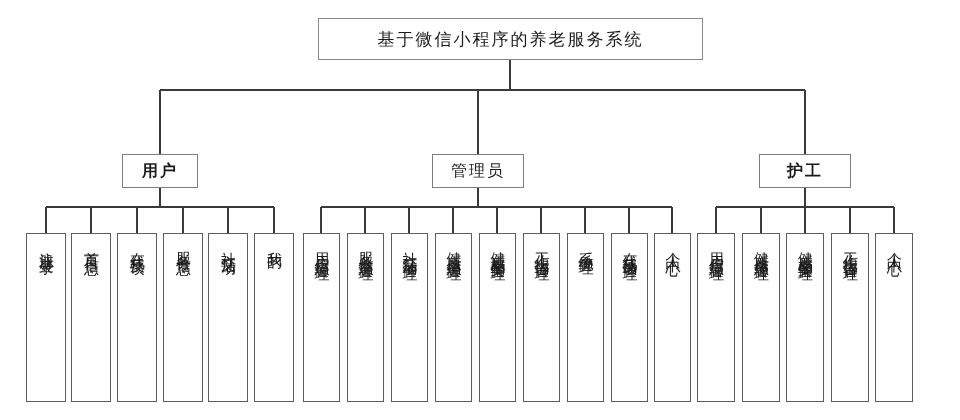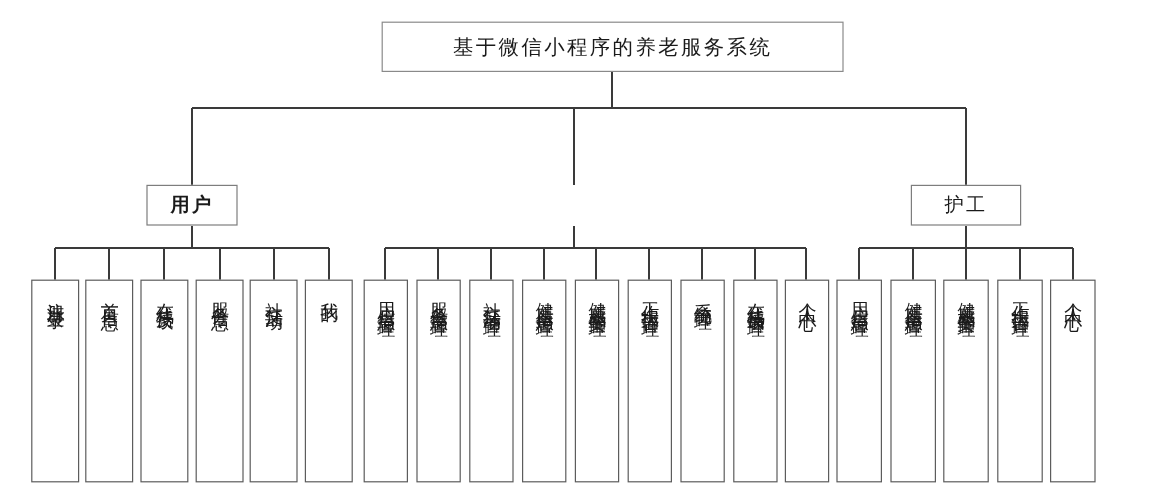--- a/index.html
+++ b/index.html
@@ -116,21 +116,24 @@
     </g>
   </svg>
 
   <div class="node node-root" style="left:318px; top:18px; width:385px; height:42px;">
     <span>基于微信小程序的养老服务系统</span>
   </div>
 
   <div class="node node-l2" style="left:122px; top:154px; width:76px; height:34px;font-weight:bold;">
     <span>用户</span>
   </div>
-  <div class="node node-l2" style="left:759px; top:154px; width:92px; height:34px;">
+  <div class="node node-l2" style="left:432px; top:154px; width:92px; height:34px;">
+    <span>管理员</span>
+  </div>
+  <div class="node node-l2" style="left:759px; top:154px; width:92px; height:34px;font-weight:bold;">
     <span>护工</span>
   </div>
 
   <div class="node node-leaf" style="left:26px; top:233px; width:40px; height:169px;">
     <span>注册登录</span>
   </div>
   <div class="node node-leaf" style="left:71px; top:233px; width:40px; height:169px;">
     <span>首页信息</span>
   </div>
   <div class="node node-leaf" style="left:117px; top:233px; width:40px; height:169px;">

